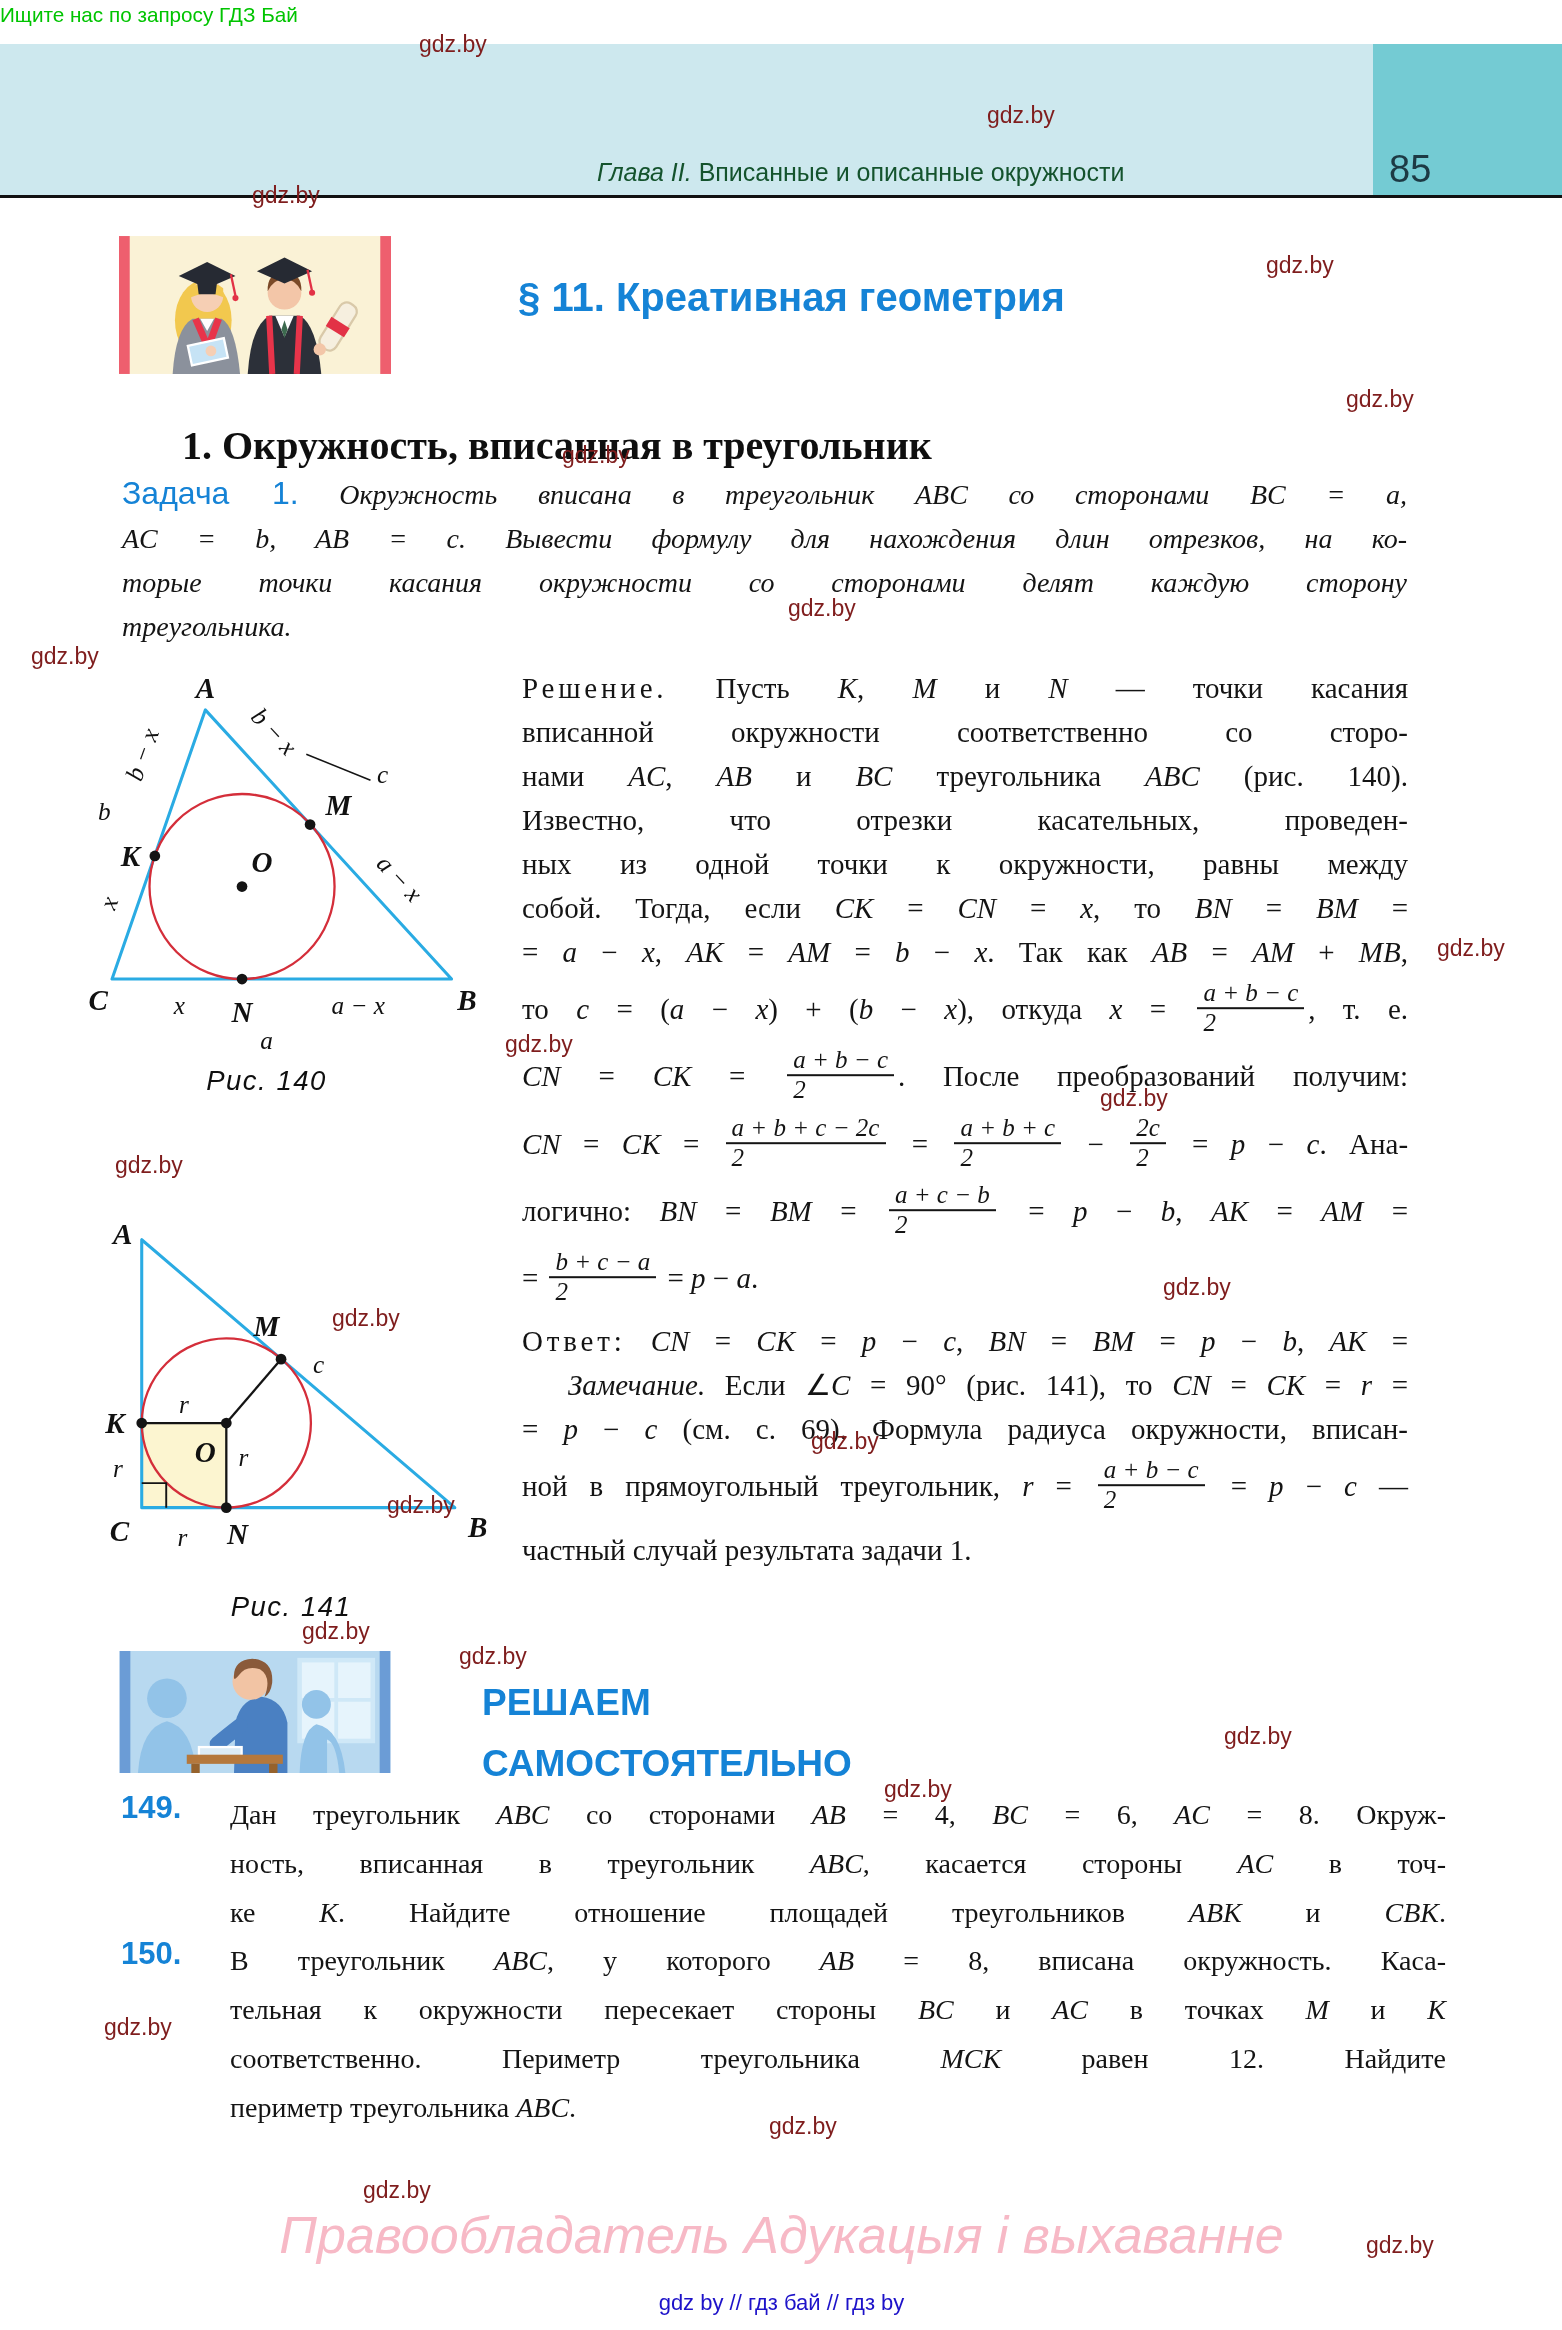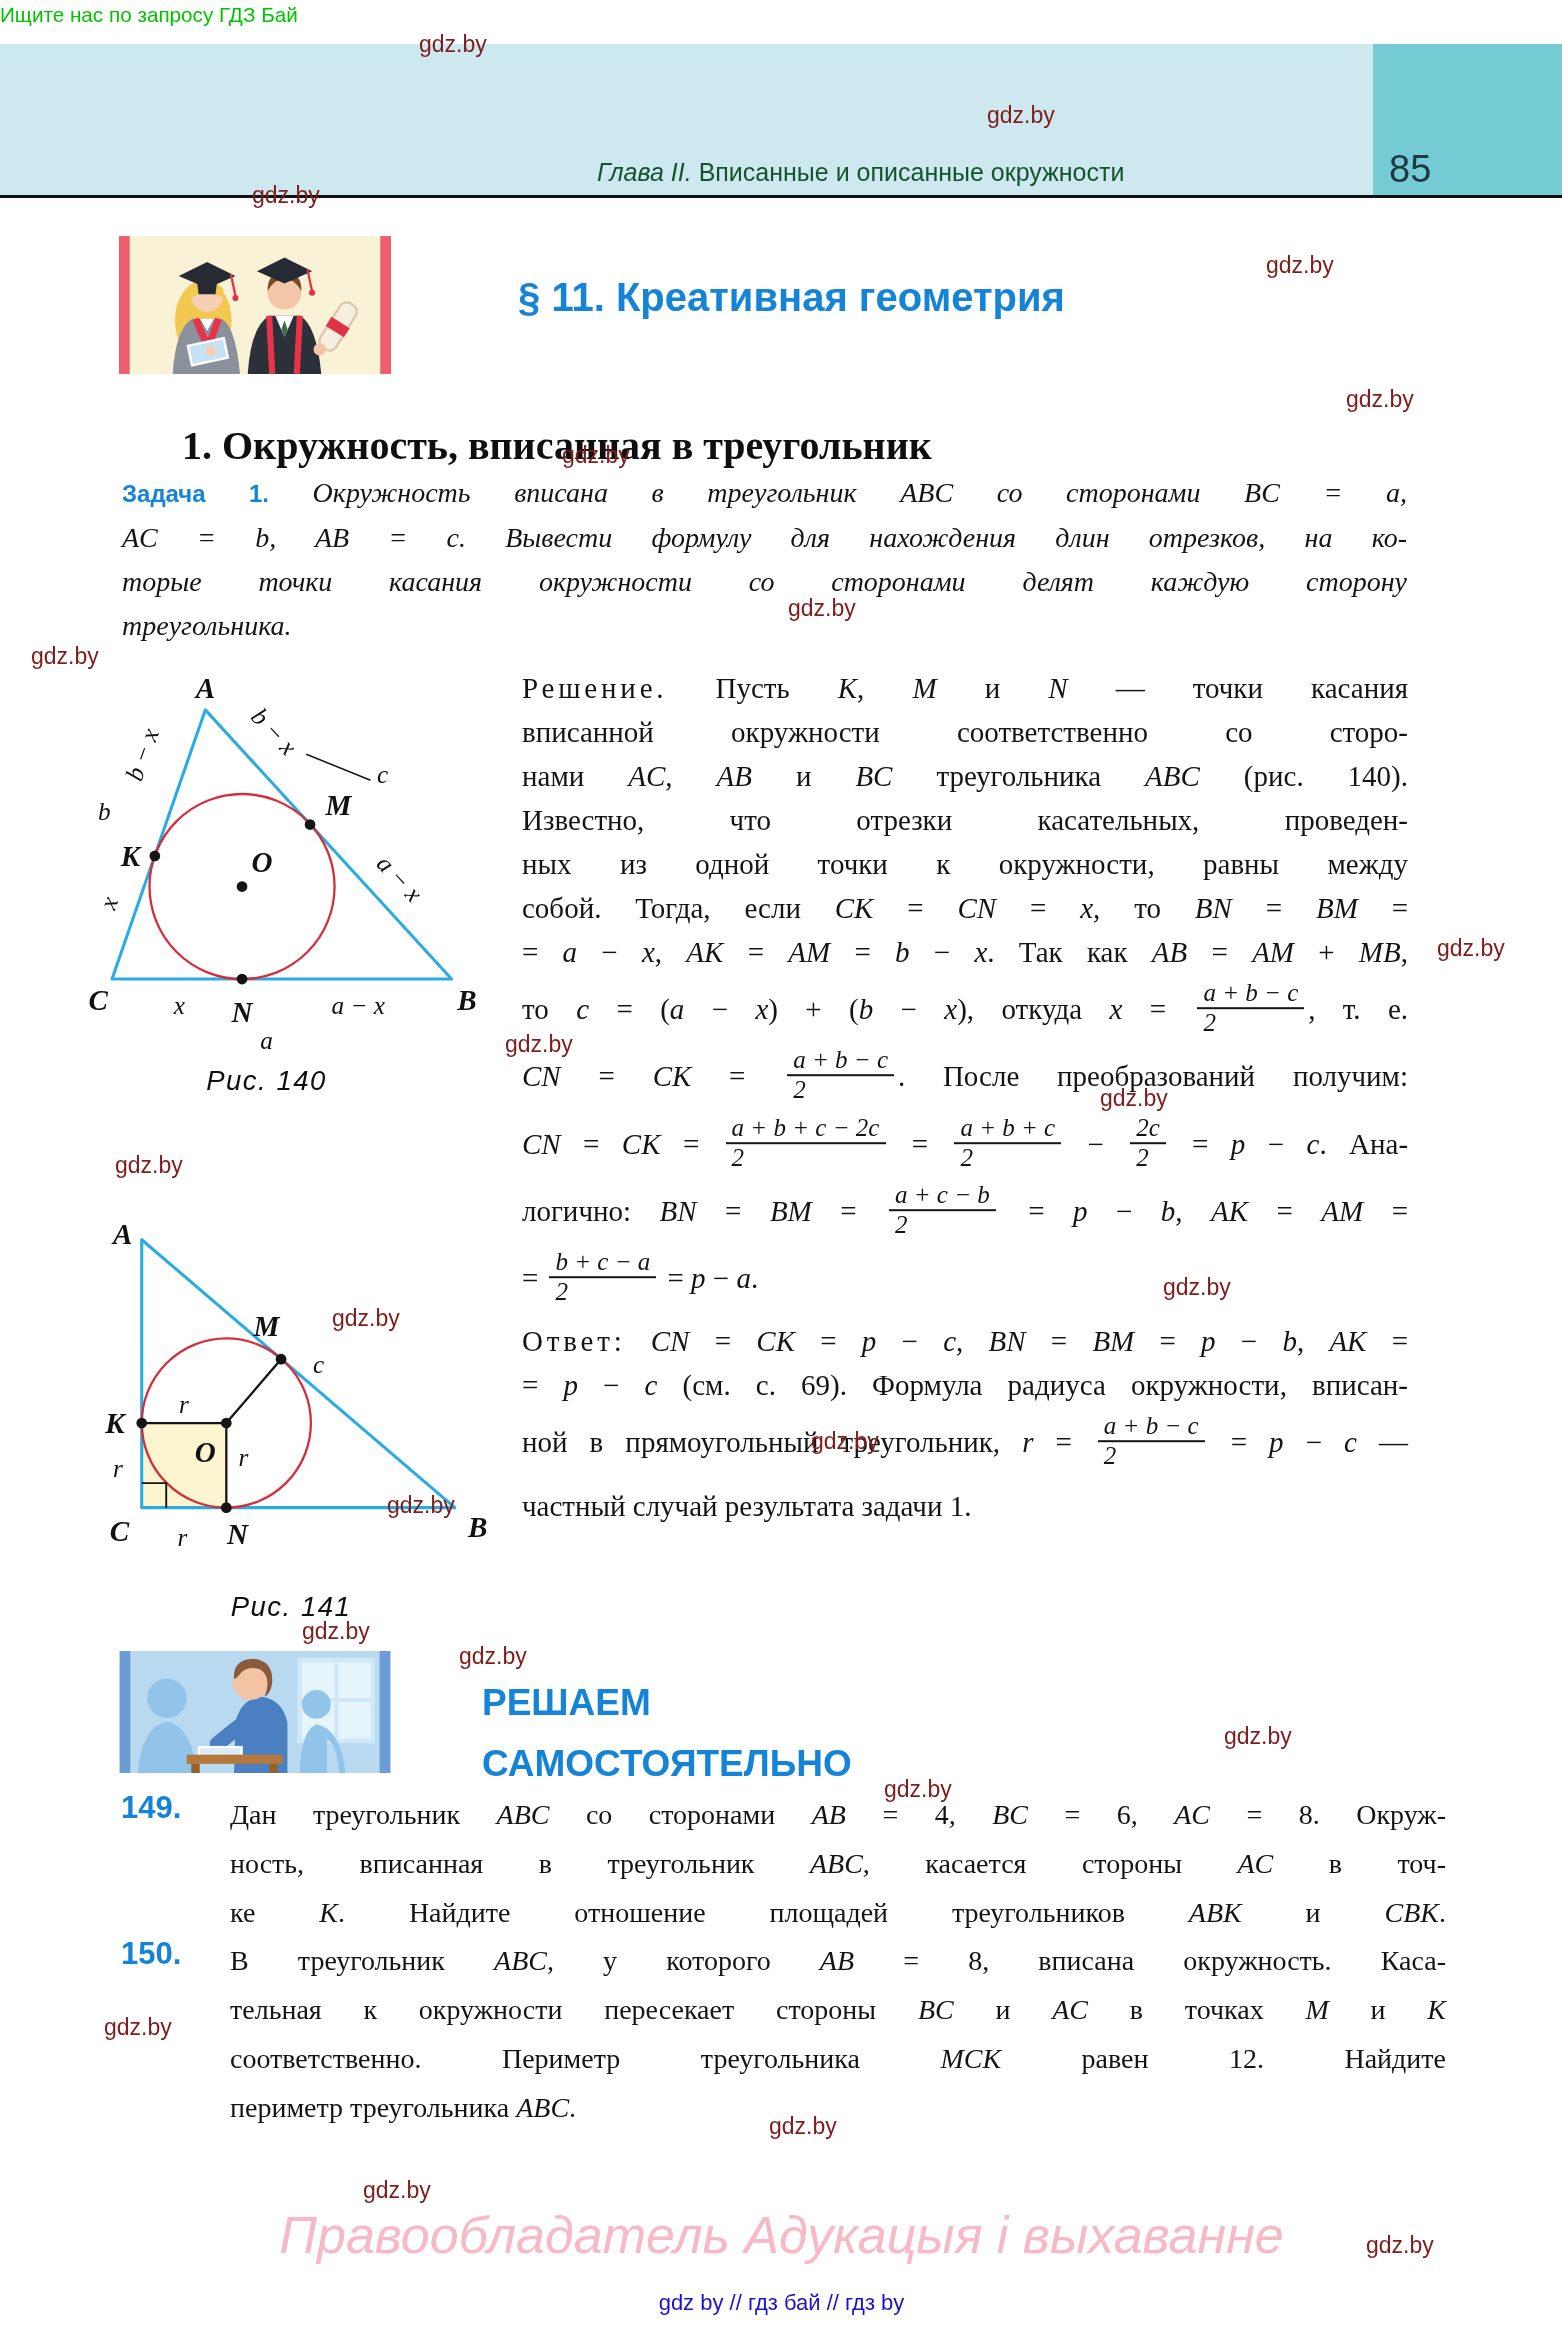--- a/index.html
+++ b/index.html
@@ -21,22 +21,22 @@
   .prob1{position:absolute;left:122px;top:471px;width:1285px;font-size:28px;}
   .prob1 .tline{line-height:44px;}
   .sol{position:absolute;left:522px;top:666px;width:886px;font-size:29px;}
   .sol .tline{line-height:44px;}
   .tline{min-height:23px;}
   .tline.just{text-align:justify;text-align-last:justify;}
   .tline.tall{margin:9.2px 0;}
   .rm{font-style:normal;}
   .mi{font-style:italic;}
   .spd{letter-spacing:3.8px;}
-  .bblue{color:#1583d6;font-family:"Liberation Sans",sans-serif;font-weight:bold;
-         font-style:normal;font-size:24px;}
+  .bblue{color:#1583d6;font-family:"Liberation Sans",sans-serif;font-weight:normal;
+         font-style:normal;font-size:32px;}
   .frac{display:inline-block;vertical-align:middle;font-size:25px;
         line-height:1.12;font-style:italic;margin:0 3.8px;transform:translateY(-3.8px);}
   .fnum{display:block;padding:0 6.1px;}
   .fden{display:block;border-top:2.3px solid #141414;padding:0 6.1px;}
   .fig{position:absolute;}
   .figcap{position:absolute;text-align:center;font-family:"Liberation Sans",sans-serif;
           font-style:italic;font-size:27.5px;color:#0f0f0f;letter-spacing:1.5px;}
   .practice-head{position:absolute;left:482px;top:1672px;font-family:"Liberation Sans",sans-serif;
           font-weight:bold;font-size:37px;color:#1583d6;line-height:61px;}
   .pnum{position:absolute;left:121px;font-family:"Liberation Sans",sans-serif;font-weight:bold;
@@ -144,20 +144,21 @@
       <div class="tline just"><span class="rm">Известно, что отрезки касательных, проведен-</span></div>
       <div class="tline just"><span class="rm">ных из одной точки к окружности, равны между</span></div>
       <div class="tline just"><span class="rm">собой. Тогда, если </span><span class="mi">CK</span><span class="rm"> = </span><span class="mi">CN</span><span class="rm"> = </span><span class="mi">x</span><span class="rm">, то </span><span class="mi">BN</span><span class="rm"> = </span><span class="mi">BM</span><span class="rm"> =</span></div>
       <div class="tline just"><span class="rm">= </span><span class="mi">a</span><span class="rm"> − </span><span class="mi">x</span><span class="rm">, </span><span class="mi">AK</span><span class="rm"> = </span><span class="mi">AM</span><span class="rm"> = </span><span class="mi">b</span><span class="rm"> − </span><span class="mi">x</span><span class="rm">. Так как </span><span class="mi">AB</span><span class="rm"> = </span><span class="mi">AM</span><span class="rm"> + </span><span class="mi">MB</span><span class="rm">,</span></div>
       <div class="tline just tall"><span class="rm">то </span><span class="mi">c</span><span class="rm"> = (</span><span class="mi">a</span><span class="rm"> − </span><span class="mi">x</span><span class="rm">) + (</span><span class="mi">b</span><span class="rm"> − </span><span class="mi">x</span><span class="rm">), откуда </span><span class="mi">x</span><span class="rm"> = </span><span class="frac"><span class="fnum">a + b − c</span><span class="fden">2</span></span><span class="rm">, т. е.</span></div>
       <div class="tline just tall"><span class="mi">CN</span><span class="rm"> = </span><span class="mi">CK</span><span class="rm"> = </span><span class="frac"><span class="fnum">a + b − c</span><span class="fden">2</span></span><span class="rm">. После преобразований получим:</span></div>
       <div class="tline just tall"><span class="mi">CN</span><span class="rm"> = </span><span class="mi">CK</span><span class="rm"> = </span><span class="frac"><span class="fnum">a + b + c − 2c</span><span class="fden">2</span></span><span class="rm"> = </span><span class="frac"><span class="fnum">a + b + c</span><span class="fden">2</span></span><span class="rm"> − </span><span class="frac"><span class="fnum">2c</span><span class="fden">2</span></span><span class="rm"> = </span><span class="mi">p</span><span class="rm"> − </span><span class="mi">c</span><span class="rm">.  Ана-</span></div>
       <div class="tline just tall"><span class="rm">логично:  </span><span class="mi">BN</span><span class="rm"> = </span><span class="mi">BM</span><span class="rm"> = </span><span class="frac"><span class="fnum">a + c − b</span><span class="fden">2</span></span><span class="rm"> = </span><span class="mi">p</span><span class="rm"> − </span><span class="mi">b</span><span class="rm">,  </span><span class="mi">AK</span><span class="rm"> = </span><span class="mi">AM</span><span class="rm"> =</span></div>
       <div class="tline tall"><span class="rm">= </span><span class="frac"><span class="fnum">b + c − a</span><span class="fden">2</span></span><span class="rm"> = </span><span class="mi">p</span><span class="rm"> − </span><span class="mi">a</span><span class="rm">.</span></div>
       <div class="tline just"><span class="spd">Ответ:</span><span class="rm">  </span><span class="mi">CN</span><span class="rm"> = </span><span class="mi">CK</span><span class="rm"> = </span><span class="mi">p</span><span class="rm"> − </span><span class="mi">c</span><span class="rm">,  </span><span class="mi">BN</span><span class="rm"> = </span><span class="mi">BM</span><span class="rm"> = </span><span class="mi">p</span><span class="rm"> − </span><span class="mi">b</span><span class="rm">,  </span><span class="mi">AK</span><span class="rm"> =</span></div>
+      <div class="tline just" style="text-indent: 46px;"><span class="mi">Замечание.</span><span class="rm"> Если ∠</span><span class="mi">C</span><span class="rm"> = 90° (рис. 141), то </span><span class="mi">CN</span><span class="rm"> = </span><span class="mi">CK</span><span class="rm"> = </span><span class="mi">r</span><span class="rm"> =</span></div>
       <div class="tline just"><span class="rm">= </span><span class="mi">p</span><span class="rm"> − </span><span class="mi">c</span><span class="rm"> (см. с. 69). Формула радиуса окружности, вписан-</span></div>
       <div class="tline just tall"><span class="rm">ной в прямоугольный треугольник, </span><span class="mi">r</span><span class="rm"> = </span><span class="frac"><span class="fnum">a + b − c</span><span class="fden">2</span></span><span class="rm"> = </span><span class="mi">p</span><span class="rm"> − </span><span class="mi">c</span><span class="rm"> —</span></div>
       <div class="tline"><span class="rm">частный случай результата задачи 1.</span></div>
     </div>
 
   <svg class="fig" style="left:69px;top:1209px;" width="444" height="360" viewBox="0 0 580 470">
     <rect x="95" y="279.5" width="110.5" height="110.5" fill="#fcf5d0"></rect>
     <polygon points="95,40 95,390 504,390" fill="none" stroke="#2aabe3" stroke-width="4" stroke-linejoin="round"></polygon>
     <circle cx="205.5" cy="279.5" r="110.5" fill="none" stroke="#d42e3a" stroke-width="3"></circle>
     <line x1="95" y1="279.5" x2="205.5" y2="279.5" stroke="#141414" stroke-width="3"></line>

